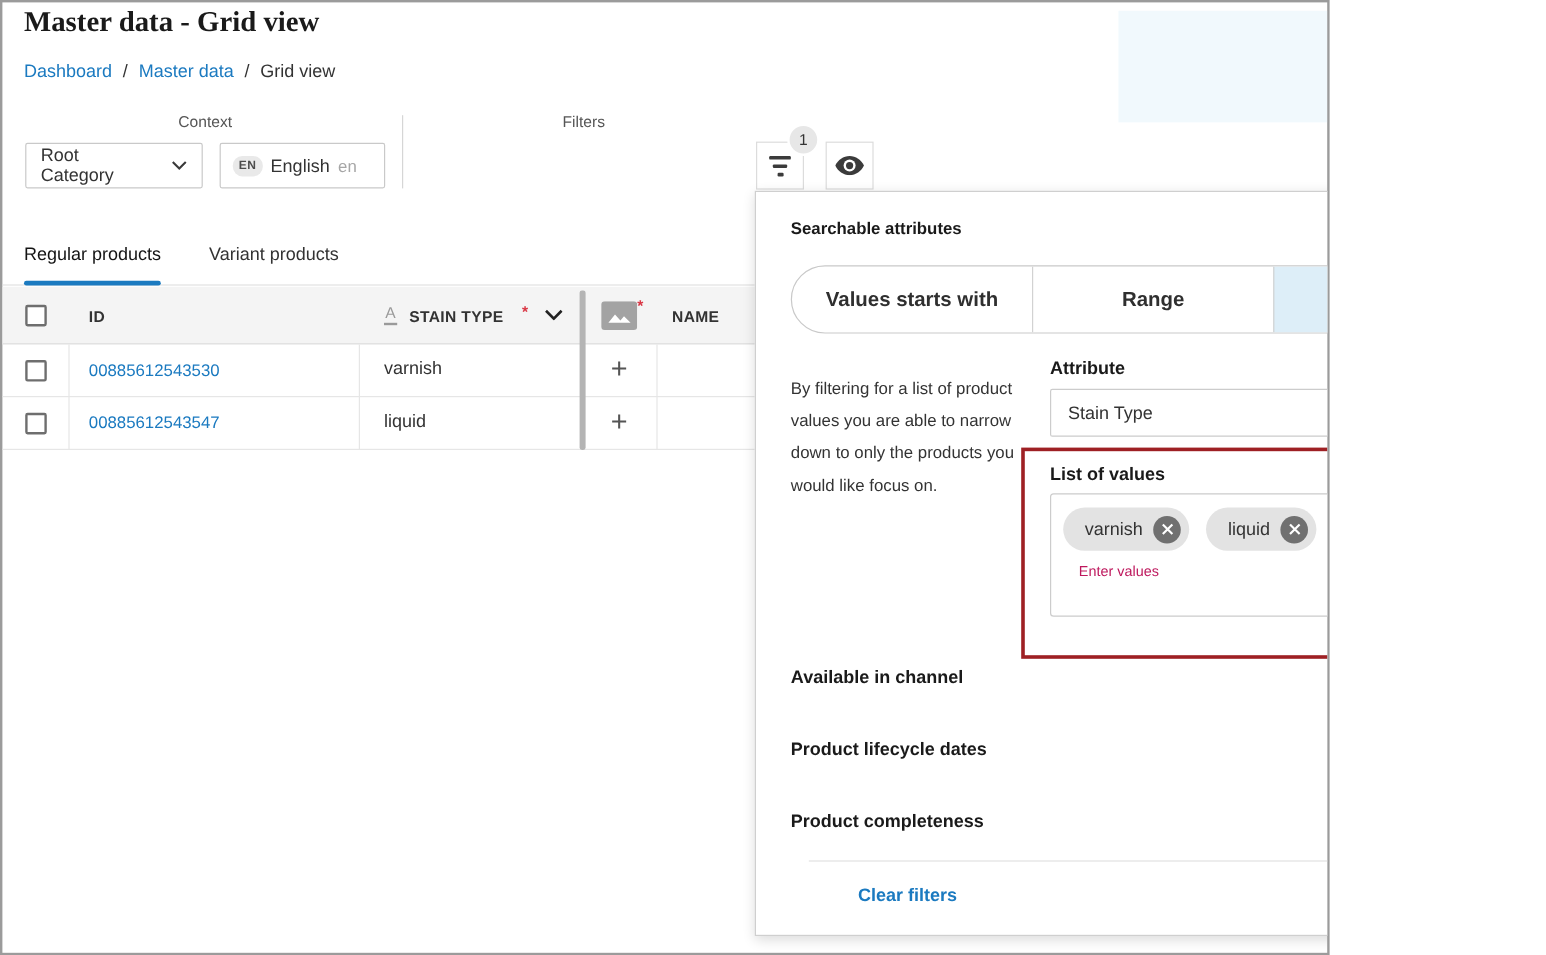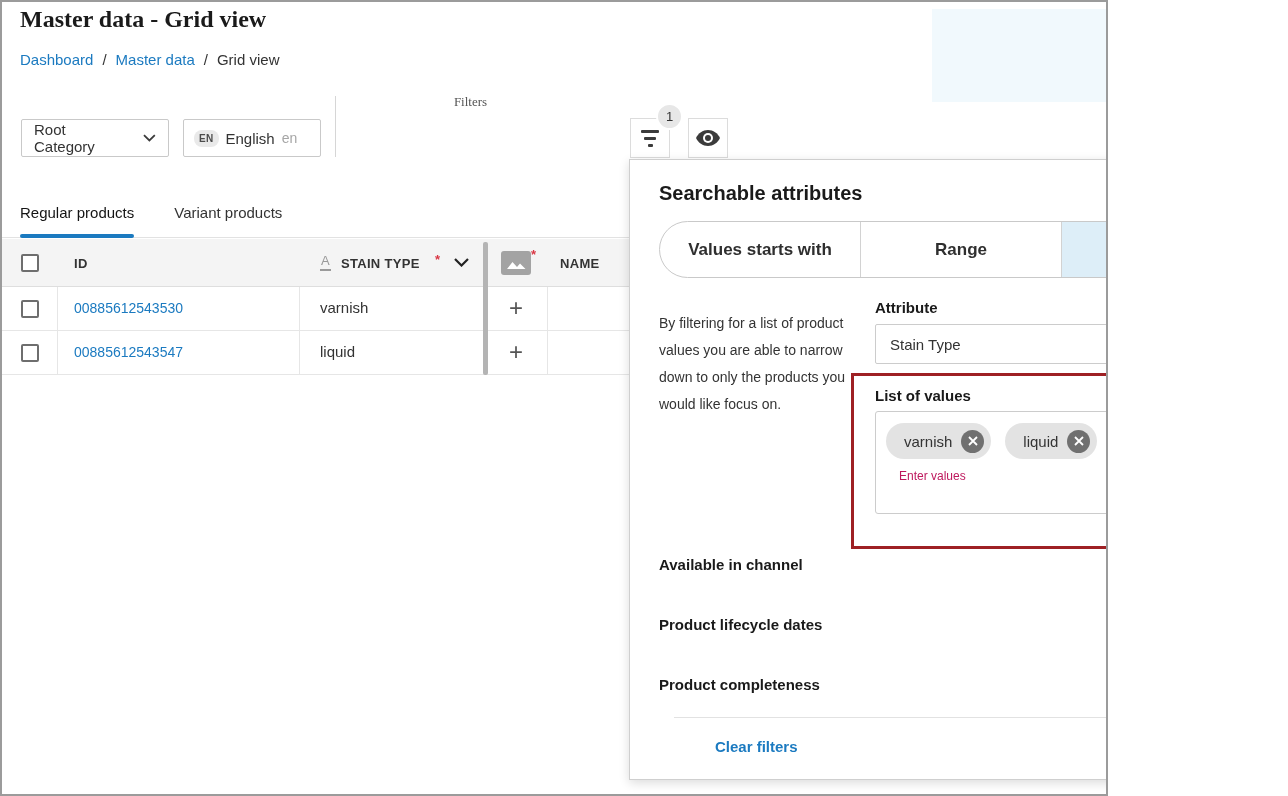--- a/index.html
+++ b/index.html
@@ -13,21 +13,21 @@
   .breadcrumb { position:absolute; left:18px; top:49px; font-size:15px; display:flex; gap:9px; align-items:center; }
   .crumb-link { color:var(--accent,#1b7ac0); cursor:pointer; }
   .crumb-sep { color:#333; }
   .crumb-current { color:#333; }
 
   .tint { position:absolute; left:930px; top:7px; width:341px; height:93px; background:rgba(216,238,250,.35); }
 
   
   .group-label { position:absolute; top:92px; font-size:13px; color:#555; text-align:center; }
   #ctx-label { left:19px; width:300px; }
-  #filters-label { left:337px; width:263px;font-family:Liberation Serif, serif; }
+  #filters-label { left:353px; width:263px; }
   .select { position:absolute; top:117px; height:38px; border:1px solid #c9c9c9; border-radius:2px;
             background:#fff; display:flex; align-items:center; padding:0 12px; box-sizing:border-box;
             font-size:15px; color:#333; cursor:pointer; gap:7px; }
   #category-select { left:19px; width:148px; }
   #language-select { left:181px; width:138px; padding:0 10px; }
   #search-select { left:349px; width:263px; }
   .spacer { flex:1; }
   .placeholder { color:#767676; }
   .lang-badge { background:#e9e9e9; border-radius:8px; font-size:10px; font-weight:bold; color:#4c4c4c;
                 padding:3px 5px; letter-spacing:.3px; }
@@ -80,21 +80,21 @@
   .vline { position:absolute; background:#e6e6e6; width:1px; }
   #vl1 { left:55px; top:285px; height:88px; }
   #vl2 { left:297px; top:285px; height:88px; }
   #vl3 { left:545px; top:285px; height:88px; }
   .thick-divider { position:absolute; left:481px; top:240px; width:5px; height:133px;
                    background:#b4b4b4; border-radius:2px; }
 
   
   .panel { position:absolute; left:627px; top:157px; width:659px; height:621px; background:#fff;
            border:1px solid #cfcfcf; box-shadow:0 3px 10px rgba(0,0,0,.14); box-sizing:border-box; }
-  .panel-title { position:absolute; left:29px; top:22px; font-size:20px; font-weight:600; color:#1a1a1a; }
+  .panel-title { position:absolute; left:29px; top:22px; font-size:14px; font-weight:600; color:#1a1a1a; }
   .collapse-btn { position:absolute; right:22px; top:18px; width:26px; height:26px; display:flex;
                   align-items:center; justify-content:center; cursor:pointer; }
   .modes { position:absolute; left:29px; top:61px; width:604px; height:57px; border:1px solid #c9c9c9;
            border-radius:28.5px; display:flex; overflow:hidden; box-sizing:border-box; background:#fff; }
   .mode { flex:1; display:flex; align-items:center; justify-content:center; font-size:17px; font-weight:600;
           color:#2f2f2f; cursor:pointer; border-left:1px solid #d2d2d2; }
   .mode:first-child { border-left:none; }
   .mode.active { background:var(--accent-light-bg,#ddeef8); color:var(--accent,#1b7ac0); }
   .desc { position:absolute; left:29px; top:150px; width:202px; font-size:14px; line-height:27px; color:#333; }
   .field-label { position:absolute; font-size:15px; font-weight:600; color:#1a1a1a; }
@@ -135,20 +135,21 @@
   <div class="title">Master data - Grid view</div>
 
   <div class="breadcrumb">
     <span class="crumb-link">Dashboard</span>
     <span class="crumb-sep">/</span>
     <span class="crumb-link">Master data</span>
     <span class="crumb-sep">/</span>
     <span class="crumb-current">Grid view</span>
   </div>
 
+  <div class="group-label" id="ctx-label">Context</div>
   <div class="group-label" id="filters-label">Filters</div>
   <div class="vdivider"></div>
 
   <div class="select" id="category-select">
     <span>Root Category</span>
     <span class="spacer"></span>
     <svg width="13" height="8" viewBox="0 0 13 8">
         <path d="M1 1l5.5 5.5L12 1" fill="none" stroke="#3b3b3b" stroke-width="1.8"></path>
       </svg>
   </div>

